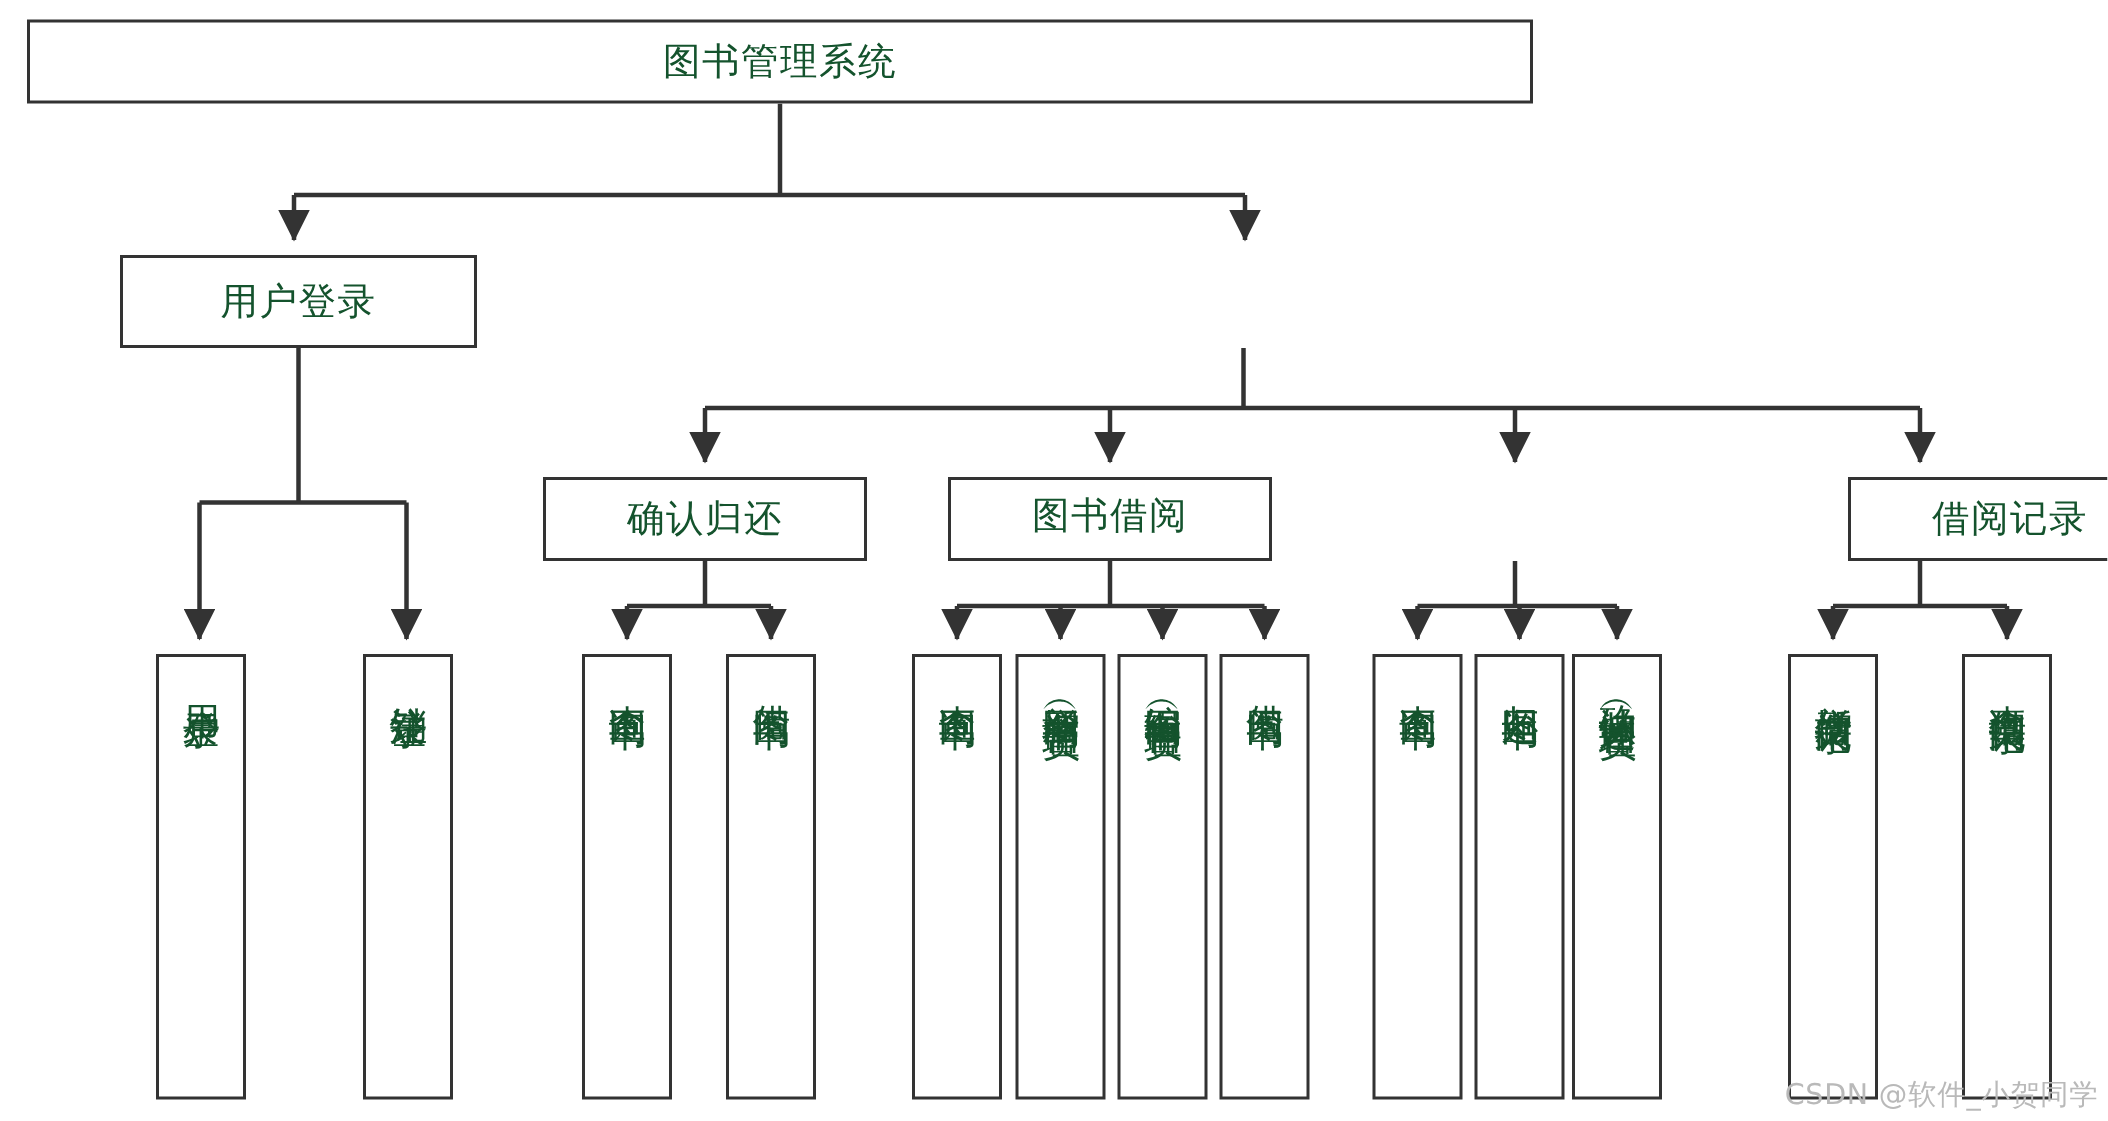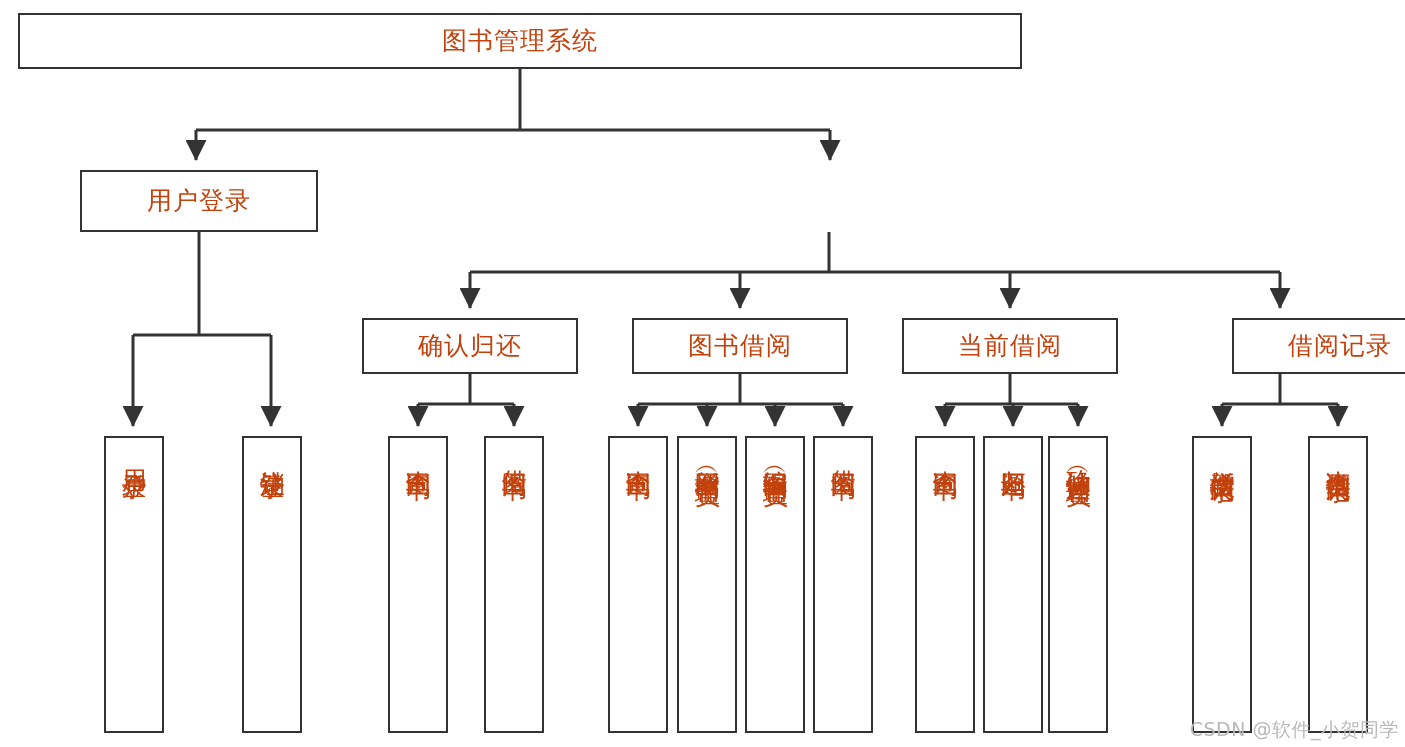--- a/index.html
+++ b/index.html
@@ -32,21 +32,21 @@
     display: flex;
     align-items: center;
     justify-content: center;
     color: #3a3a3a;
   }
   .node .label {
     font-size: 25px;
     line-height: 1.15;
     letter-spacing: 1px;
     white-space: nowrap;
-    color: #c2410c;
+    color: #14532d;
   }
   .node.vertical {
     align-items: flex-start;
     justify-content: center;
     padding-top: 12px;
   }
   .node.vertical .label {
     writing-mode: vertical-rl;
     text-orientation: upright;
     font-size: 25px;
@@ -126,25 +126,22 @@
     <span class="label">图书管理系统</span>
   </div>
 
   <div class="node" style="left:80px; top:170px; width:238px; height:62px;">
     <span class="label">用户登录</span>
   </div>
 
   <div class="node" style="left:362px; top:318px; width:216px; height:56px;">
     <span class="label">确认归还</span>
   </div>
-  <div class="node" style="left:632px; top:318px; width:216px; height:56px;">
+  <div class="node" style="left:632px; top:318px; width:216px; height:56px;font-family:Liberation Mono, monospace;">
     <span class="label">图书借阅</span>
-  </div>
-  <div class="node" style="left:902px; top:318px; width:216px; height:56px;">
-    <span class="label">当前借阅</span>
   </div>
   <div class="node" style="left:1232px; top:318px; width:216px; height:56px;">
     <span class="label">借阅记录</span>
   </div>
 
   <div class="node vertical" style="left:104px; top:436px; width:60px; height:297px;">
     <span class="label">用户登录</span>
   </div>
   <div class="node vertical" style="left:242px; top:436px; width:60px; height:297px;">
     <span class="label">注销登录</span>

